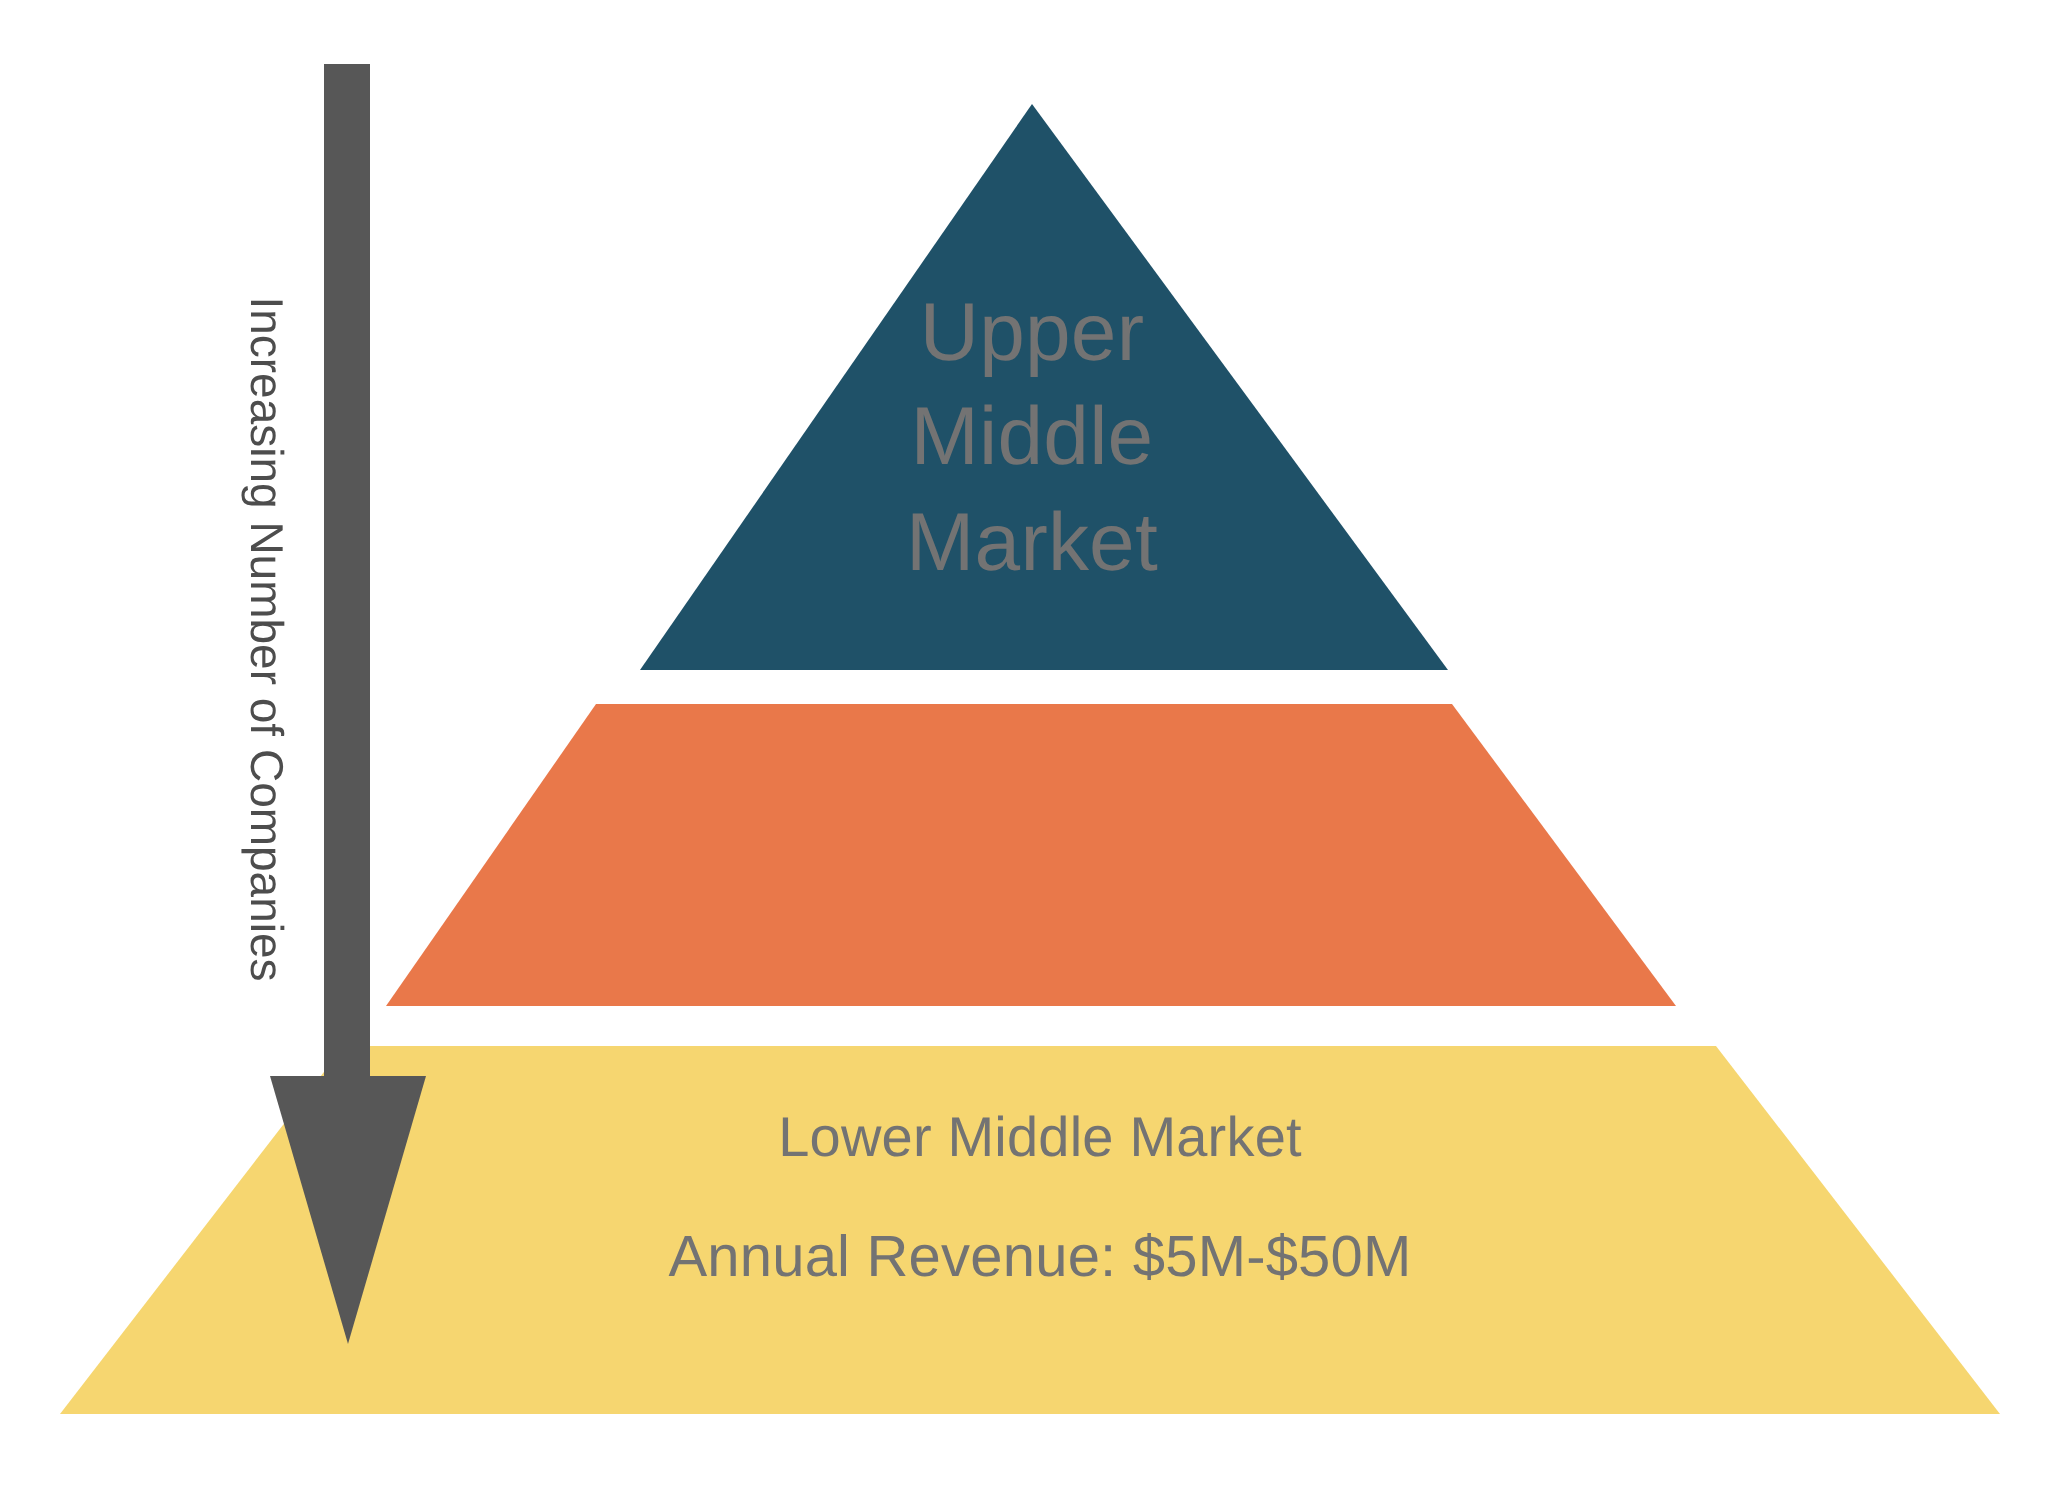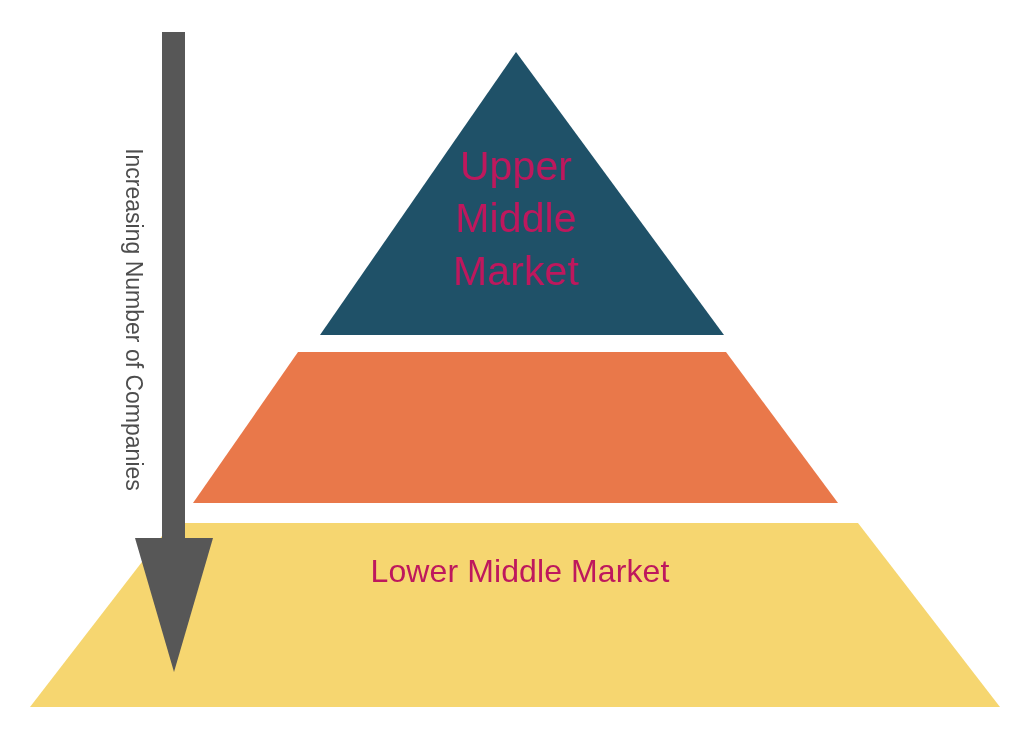--- a/index.html
+++ b/index.html
@@ -25,21 +25,21 @@
     left: 0;
     top: 0;
     width: 1030px;
     height: 743px;
   }
 
   
 
   .tier-label {
     position: absolute;
-    color: #be185d;
+    color: #737373;
     text-align: center;
     line-height: 1.28;
     white-space: pre;
     pointer-events: none;
     letter-spacing: 0.1px;
   }
 
   #upper-tier-label {
     left: 380px;
     top: 140px;
@@ -51,21 +51,21 @@
     left: 260px;
     top: 405px;
     width: 500px;
     font-size: 41px;
   }
 
   #lower-tier-title {
     left: 210px;
     top: 551px;
     width: 620px;
-    font-size: 32px;
+    font-size: 28px;
   }
 
   #lower-tier-subtitle {
     left: 210px;
     top: 611px;
     width: 620px;
     font-size: 29px;
   }
 
   
@@ -105,14 +105,15 @@
 
   <div id="arrow-caption">Increasing Number of Companies</div>
 
   <div id="upper-tier-label" class="tier-label">Upper
 Middle
 Market</div>
 
 
   <div id="lower-tier-title" class="tier-label">Lower Middle Market</div>
 
+  <div id="lower-tier-subtitle" class="tier-label">Annual Revenue: $5M-$50M</div>
 
 </div>
 
 </body></html>

